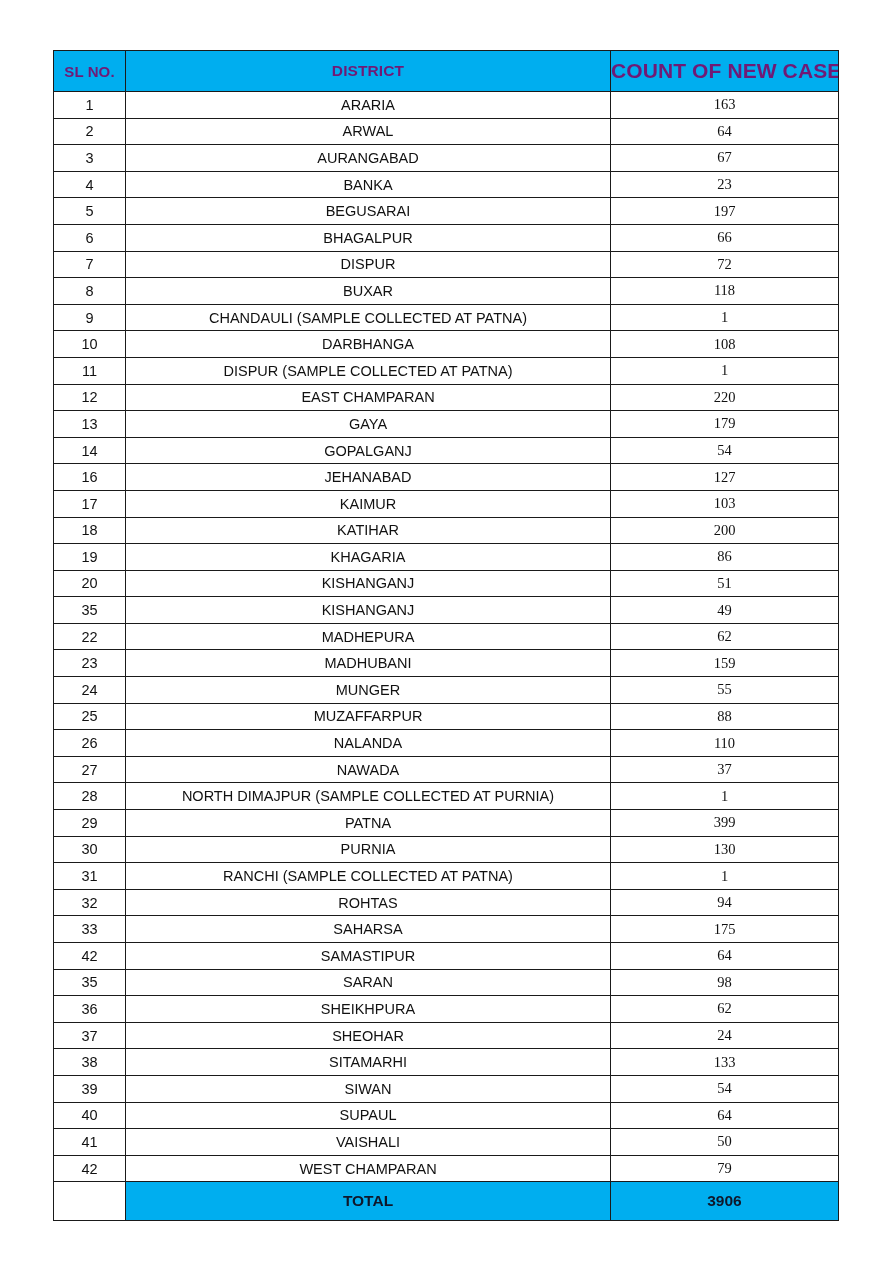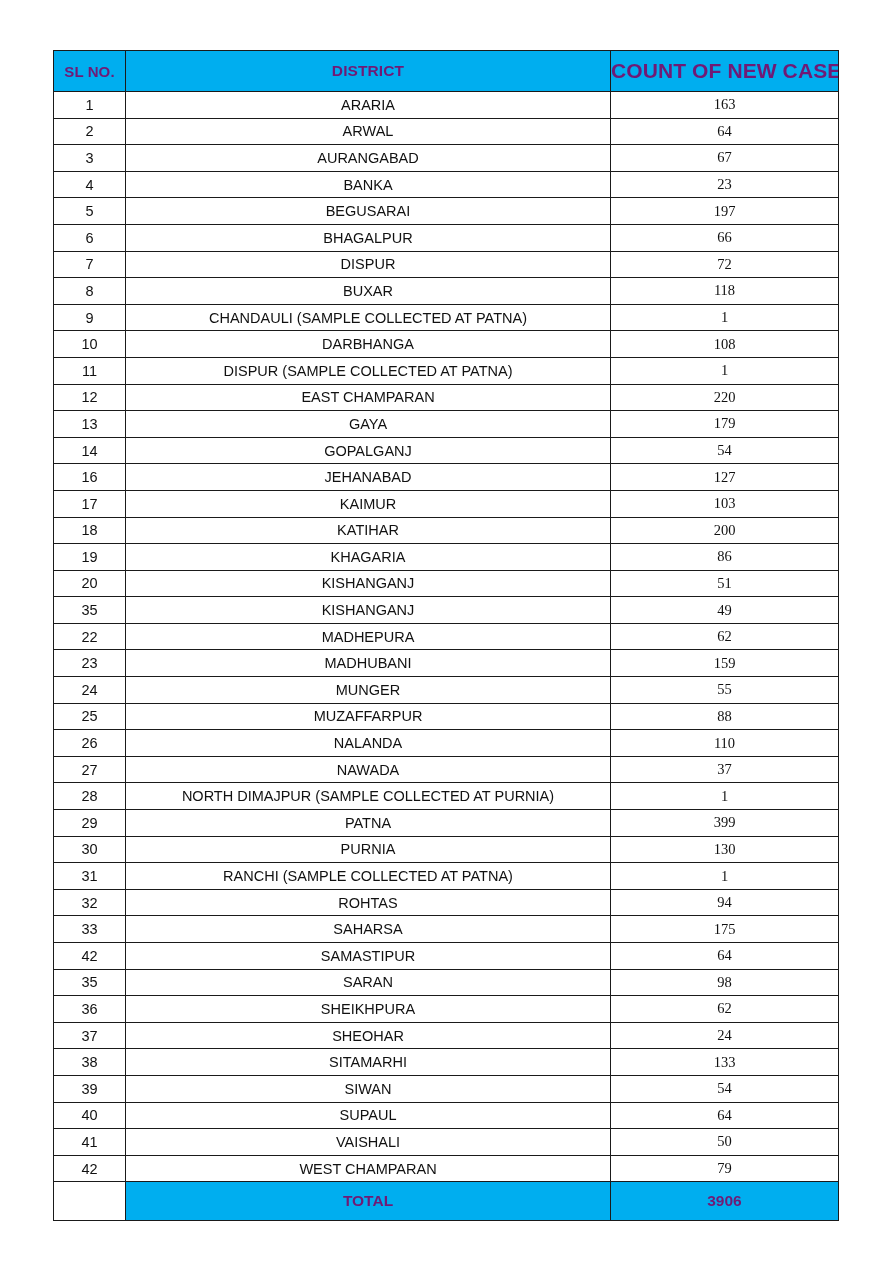--- a/index.html
+++ b/index.html
@@ -73,21 +73,21 @@
   }
   td.cell-sl    { font-size: 14px; }
   td.cell-dist  { font-size: 14.5px; }
   td.cell-count { font-size: 14.5px; font-family: Liberation Serif, serif; }
 
   
   tr.total-row td {
     height: 38px;
     font-size: 15.5px;
     font-weight: bold;
-    color: #701a75;
+    color: #0f172a;
   }
   tr.total-row td.total-blank {
     background: #ffffff;
   }
   tr.total-row td.total-label,
   tr.total-row td.total-value {
     background: #00AEEF;
   }
 </style>
 </head>

